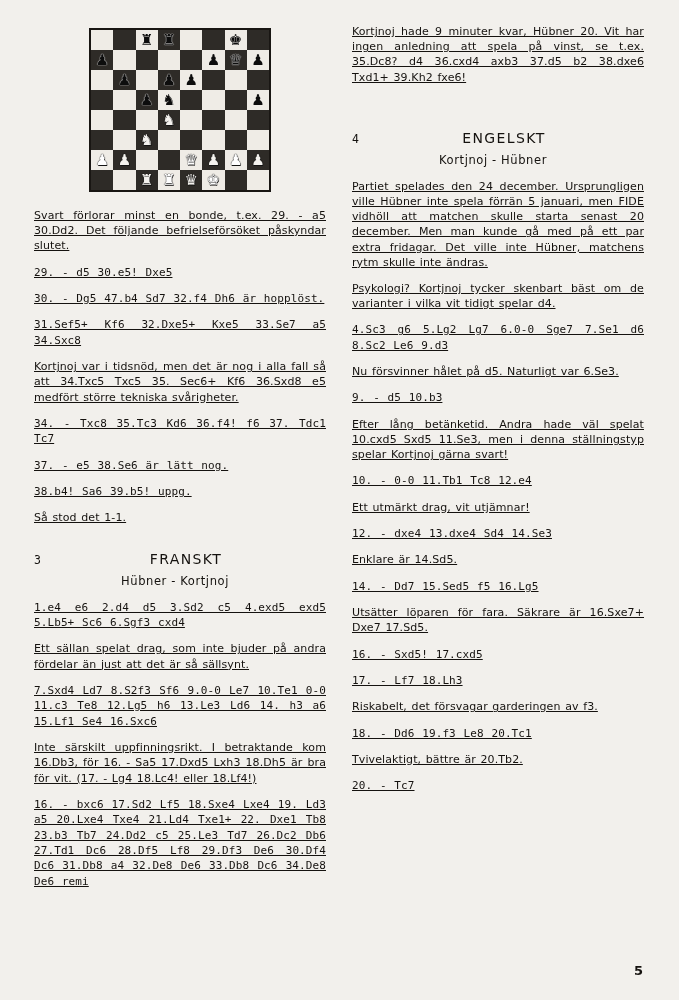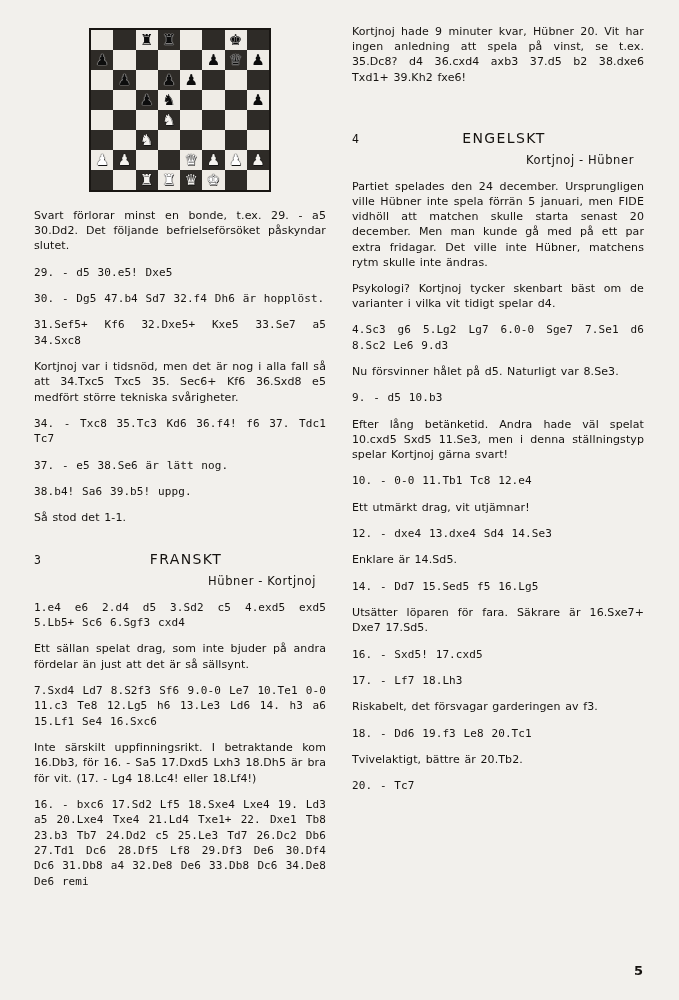--- a/index.html
+++ b/index.html
@@ -27,20 +27,21 @@
     display:flex;
     flex-direction:column;
   }
   p{
     margin:0 0 11px 0;
     font-size:11.2px;
     line-height:15.2px;
     text-align:justify;
     letter-spacing:0.1px;
     word-spacing:1px;
+    text-decoration:underline;
   }
   p.notes{
     font-family:"DejaVu Sans", sans-serif;
     font-size:11px;
     line-height:15.2px;
   }
   p.moves{
     font-family:"DejaVu Sans Mono", monospace;
     font-size:11px;
     line-height:15.4px;
@@ -59,21 +60,21 @@
     font-family:"DejaVu Sans", sans-serif;
     font-size:14px;
     letter-spacing:1.4px;
     flex:1;
     text-align:center;
     padding-right:28px;
   }
   .players{
     font-family:"DejaVu Sans", sans-serif;
     font-size:11.5px;
-    text-align:right;
+    text-align:center;
     margin:3px 0 12px 0;
     letter-spacing:0.6px;
     padding-right:10px;
   }
   .spacer-md{height:20px;}
 
   
   .diagram-wrap{
     margin:4px 0 16px 0;
     display:flex;
@@ -276,21 +277,21 @@
       <div class="gamehead">
         <span class="gamenum">4</span>
         <span class="gametitle">ENGELSKT</span>
       </div>
       <div class="players">Kortjnoj  -  Hübner</div>
 
       <div id="right-game-blocks">
           <p class="notes">Partiet spelades den 24 december. Ursprungligen ville Hübner inte spela förrän 5 januari, men FIDE vidhöll att matchen skulle starta senast 20 december. Men man kunde gå med på ett par extra fridagar. Det ville inte Hübner, matchens rytm skulle inte ändras.</p>
           <p class="notes">Psykologi? Kortjnoj tycker skenbart bäst om de varianter i vilka vit tidigt spelar d4.</p>
           <p class="moves">4.Sc3 g6 5.Lg2 Lg7 6.0-0 Sge7 7.Se1 d6 8.Sc2 Le6 9.d3</p>
-          <p class="notes">Nu försvinner hålet på d5. Naturligt var 8.Se3.</p>
+          <p class="notes">Nu försvinner hålet på d5. Naturligt var 6.Se3.</p>
           <p class="moves">9. - d5 10.b3</p>
           <p class="notes">Efter lång betänketid. Andra hade väl spelat 10.cxd5 Sxd5 11.Se3, men i denna ställningstyp spelar Kortjnoj gärna svart!</p>
           <p class="moves">10. - 0-0 11.Tb1 Tc8 12.e4</p>
           <p class="notes">Ett utmärkt drag, vit utjämnar!</p>
           <p class="moves">12. - dxe4 13.dxe4 Sd4 14.Se3</p>
           <p class="notes">Enklare är 14.Sd5.</p>
           <p class="moves">14. - Dd7 15.Sed5 f5 16.Lg5</p>
           <p class="notes">Utsätter löparen för fara. Säkrare är 16.Sxe7+ Dxe7 17.Sd5.</p>
           <p class="moves">16. - Sxd5! 17.cxd5</p>
           <p class="moves">17. - Lf7 18.Lh3</p>

